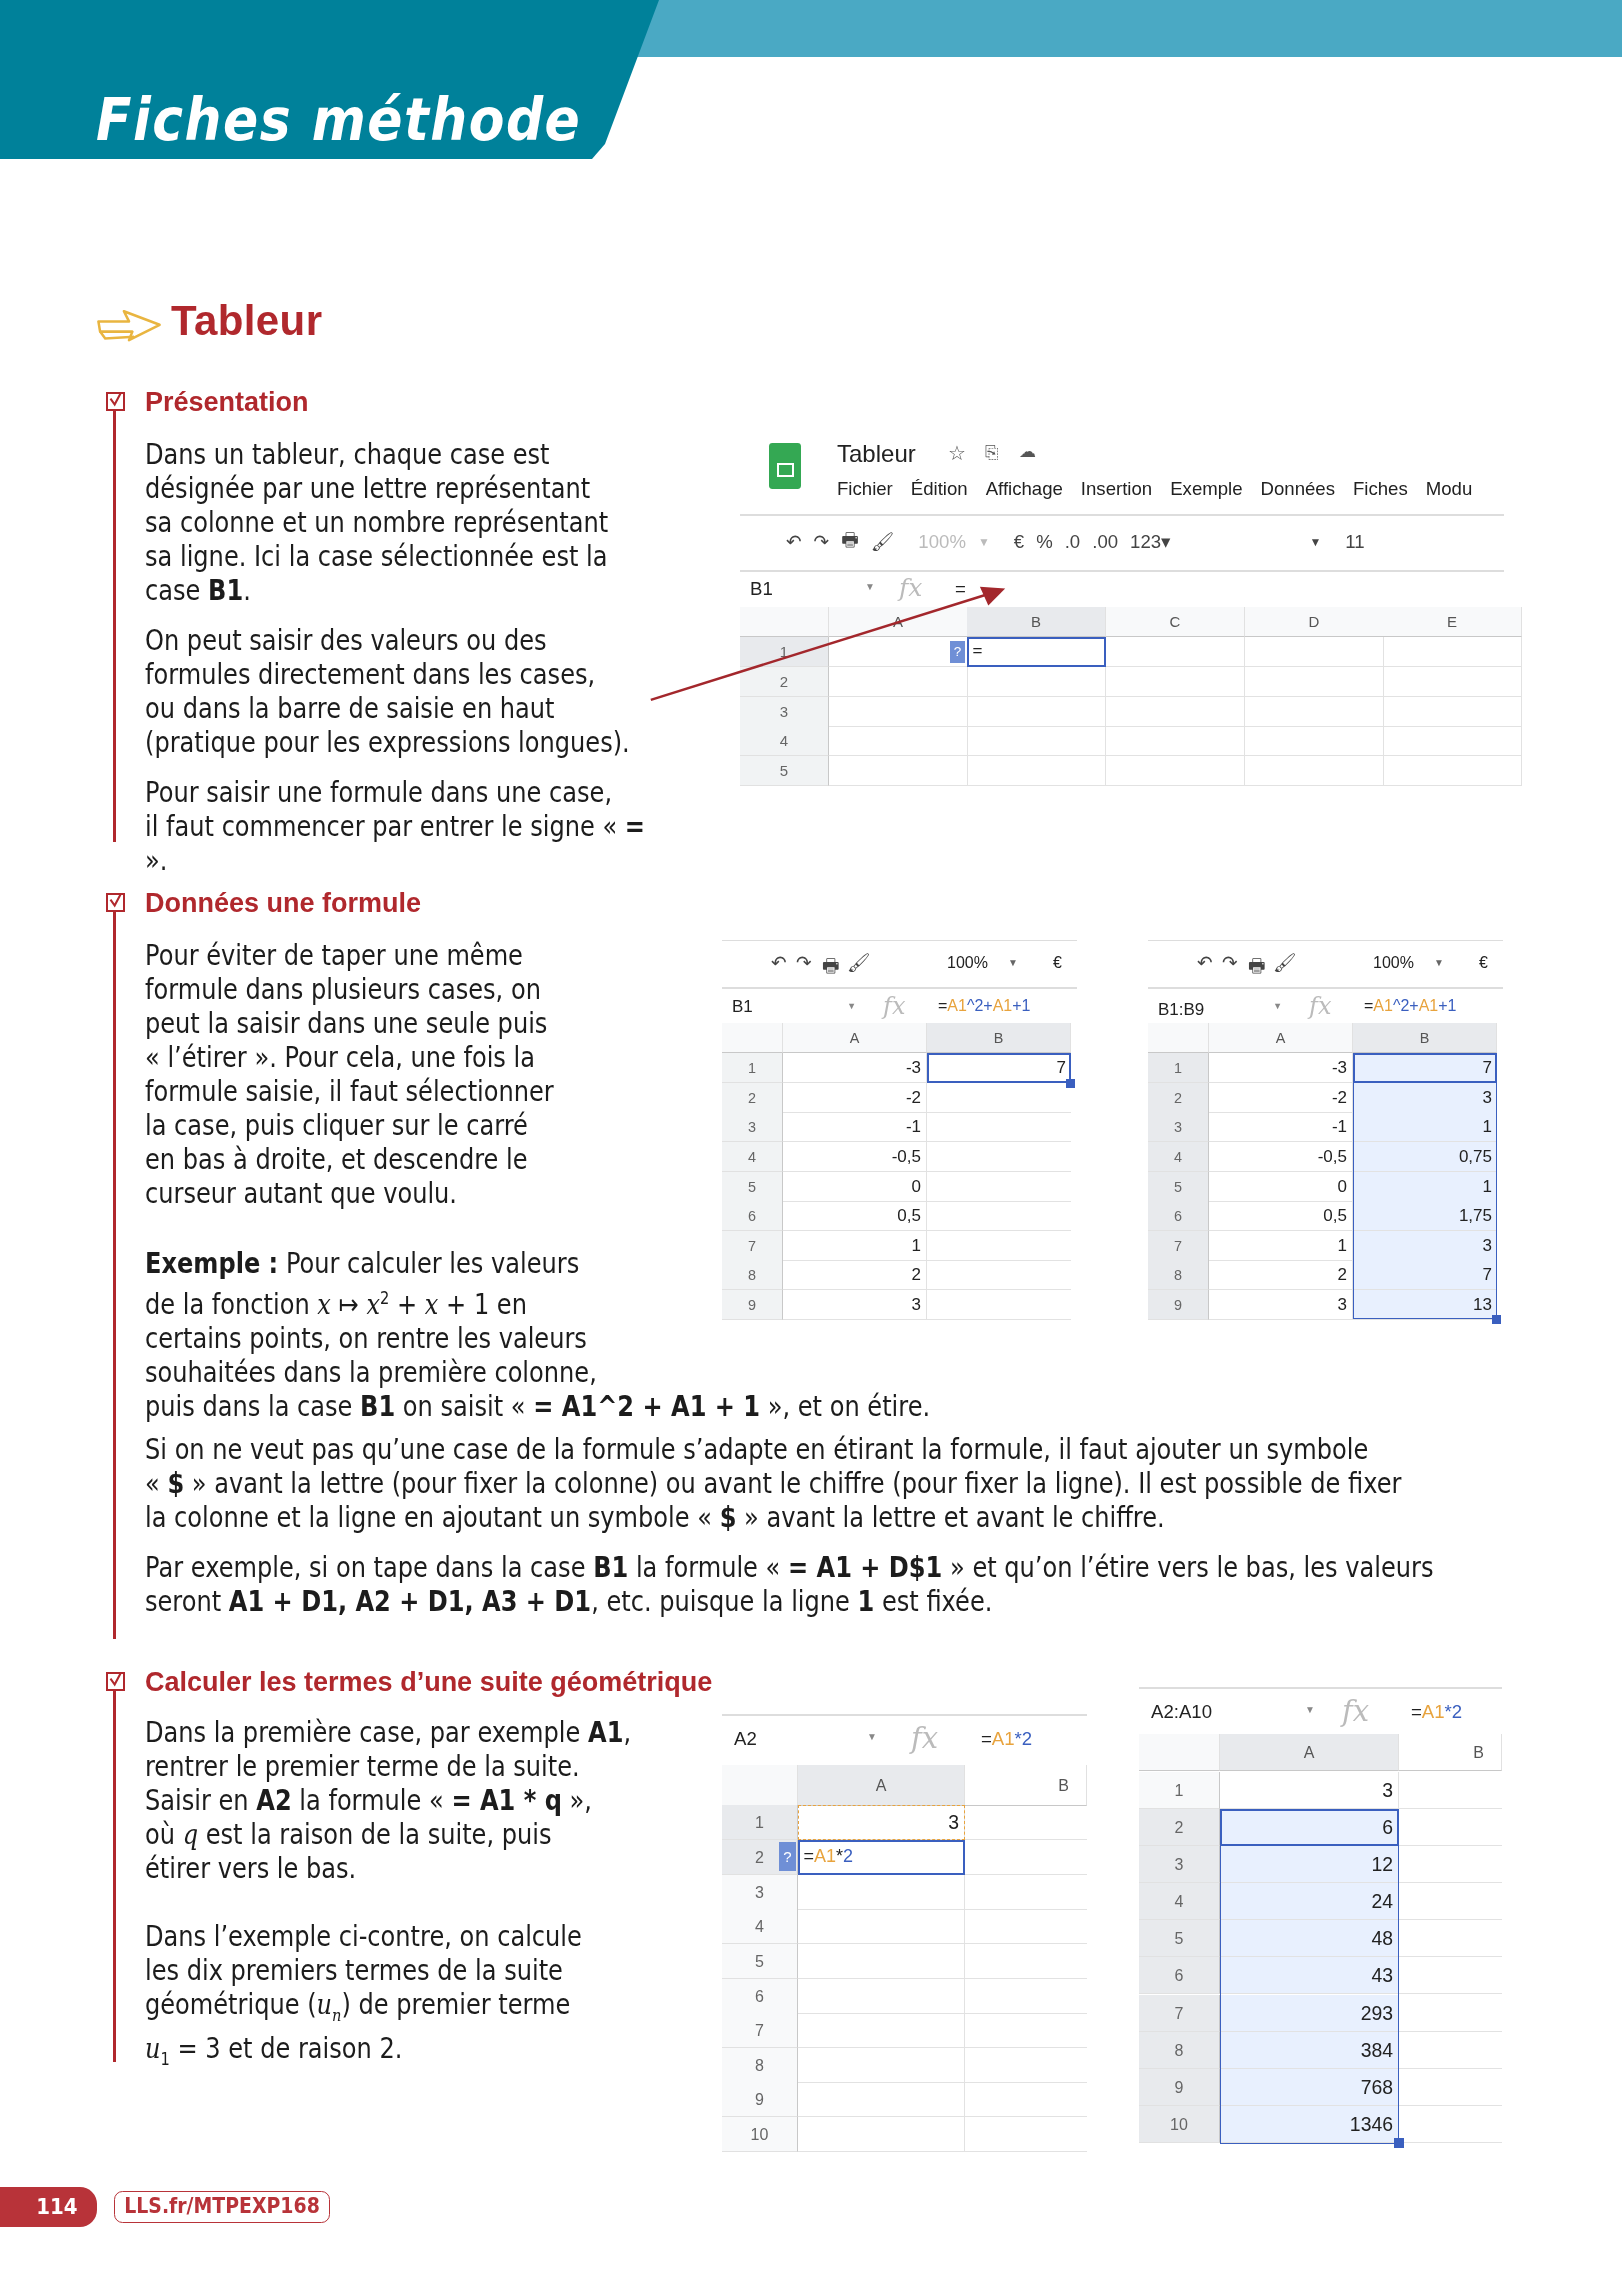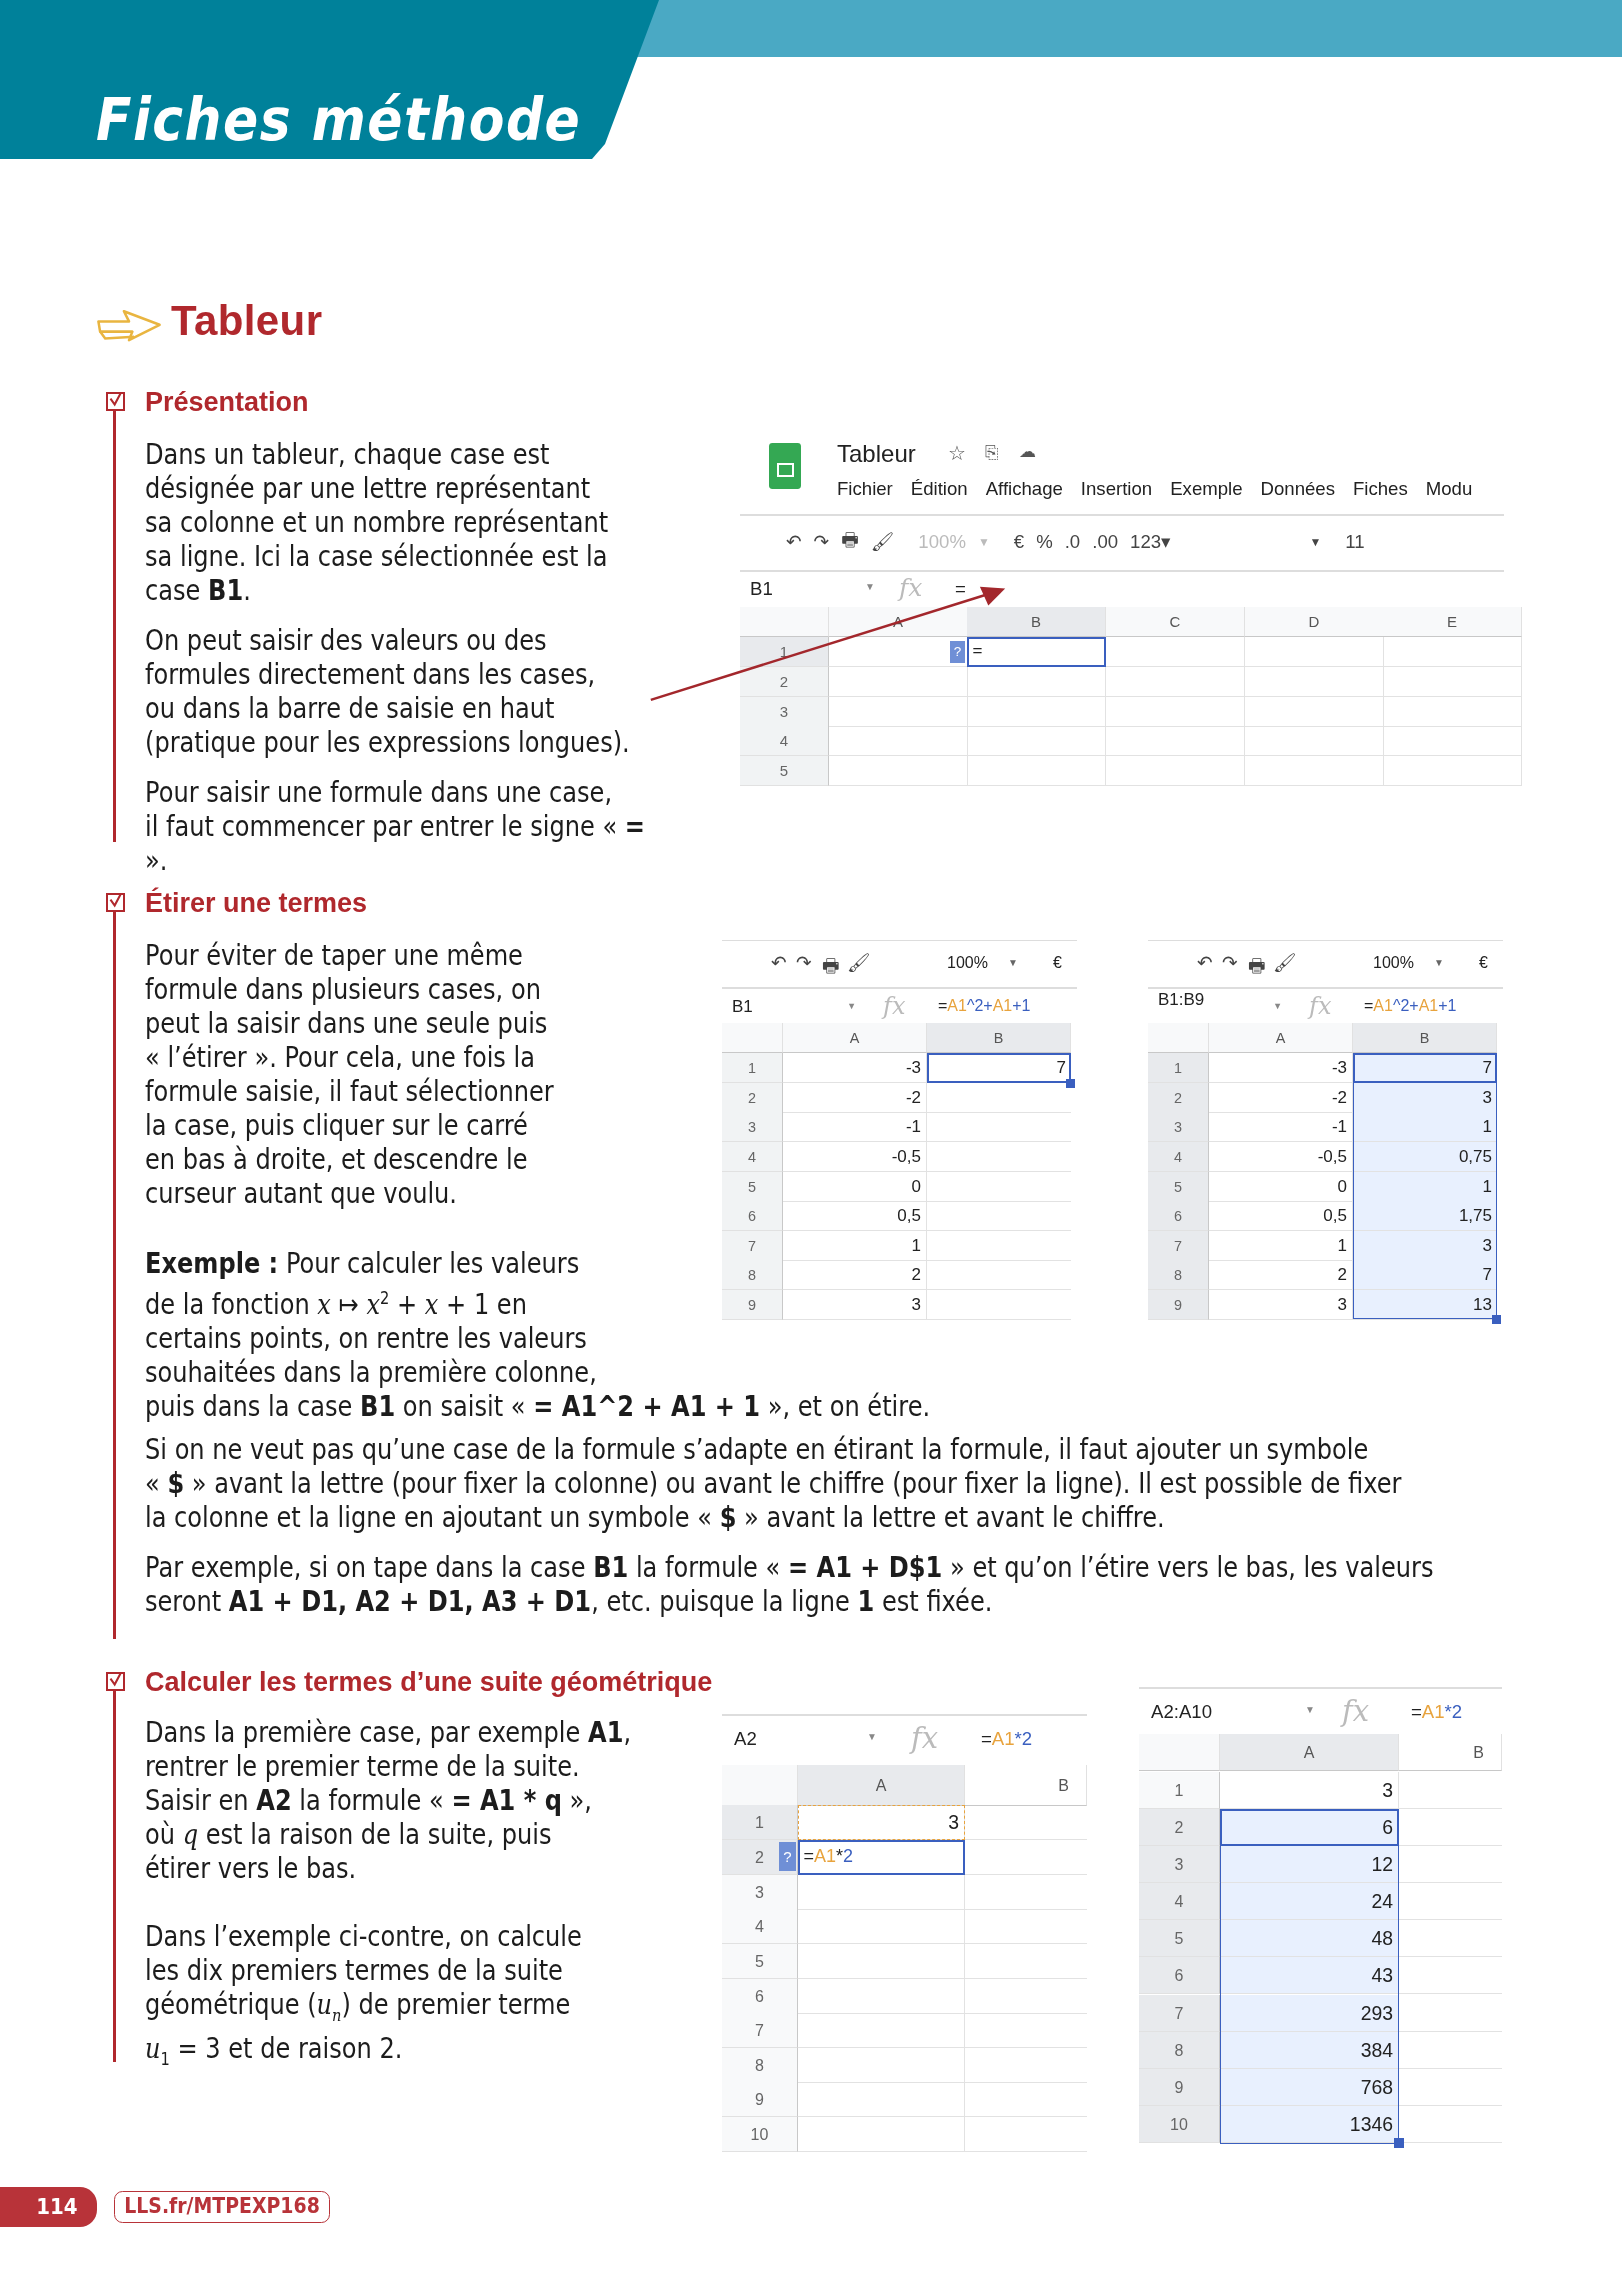--- a/index.html
+++ b/index.html
@@ -145,21 +145,21 @@
   <line x1="10" y1="148" x2="412" y2="22" stroke="#a3272c" stroke-width="3"></line>
   <polygon points="430,16 400,14 410,36" fill="#a3272c"></polygon>
 </svg>
 
 <div class="abs chk" style="left:106px;top:893px">
     <svg width="15" height="15" viewBox="0 0 18 18" style="position:absolute;left:0;top:-1.7px">
       <path d="M3 8 L8 15 L17 -2" fill="none" stroke="#b0282d" stroke-width="2.5"></path>
     </svg>
   </div>
 <div class="abs vline" style="left:113px;top:912px;height:727px"></div>
-<div class="abs h2" style="left:145px;top:888px">Étirer une termes</div>
+<div class="abs h2" style="left:145px;top:888px">Données une formule</div>
 <div class="abs txt" style="left:145px;top:939px;width:558px">
   <p>Pour éviter de taper une même<br>formule dans plusieurs cases, on<br>peut la saisir dans une seule puis<br>« l’étirer ». Pour cela, une fois la<br>formule saisie, il faut sélectionner<br>la case, puis cliquer sur le carré<br>en bas à droite, et descendre le<br>curseur autant que voulu.</p>
 </div>
 <div class="abs txt" style="left:145px;top:1247px;width:1014px">
   <p><b>Exemple :</b> Pour calculer les valeurs<br>de la fonction <span class="m">x</span> ↦ <span class="m">x</span><sup style="font-size:17px">2</sup> + <span class="m">x</span> + 1 en<br>certains points, on rentre les valeurs<br>souhaitées dans la première colonne,<br>puis dans la case <b>B1</b> on saisit « <b>= A1^2 + A1 + 1</b> », et on étire.</p>
 </div>
 <div class="abs txt" style="left:145px;top:1433px;width:1690px">
   <p>Si on ne veut pas qu’une case de la formule s’adapte en étirant la formule, il faut ajouter un symbole<br>« <b>$</b> » avant la lettre (pour fixer la colonne) ou avant le chiffre (pour fixer la ligne). Il est possible de fixer<br>la colonne et la ligne en ajoutant un symbole « <b>$</b> » avant la lettre et avant le chiffre.</p>
   <p>Par exemple, si on tape dans la case <b>B1</b> la formule « <b>= A1 + D$1</b> » et qu’on l’étire vers le bas, les valeurs<br>seront <b>A1 + D1, A2 + D1, A3 + D1</b>, etc. puisque la ligne <b>1</b> est fixée.</p>
 </div>
@@ -214,21 +214,21 @@
 <div class="abs sheet" id="sheet3" style="left:1148px;top:940px;width:355px;height:393px">
     <div class="cell " style="left:0;top:0;width:355px;height:3.4px;border-top:1.7px solid #ddd"></div>
     <div class="cell " style="left:49px;top:12px;font-size:18.6px;color:#444">↶</div>
     <div class="cell " style="left:74px;top:12px;font-size:18.6px;color:#444">↷</div>
     <div class="cell " style="left:100px;top:12px;font-size:18.6px;color:#444">🖶</div>
     <div class="cell " style="left:125px;top:12px;font-size:18.6px;color:#444">🖌</div>
     <div class="cell " style="left:225px;top:13.5px;font-size:16px">100%</div>
     <div class="cell " style="left:286px;top:17px;font-size:10px;color:#666">▼</div>
     <div class="cell " style="left:331px;top:13.5px;font-size:16px">€</div>
     <div class="cell " style="left:0;top:47px;width:355px;height:1.7px;background:#ddd"></div>
-    <div class="cell " style="left:10px;top:50px;font-size:17px">B1:B9</div>
+    <div class="cell " style="left:10px;top:60px;font-size:17px">B1:B9</div>
     <div class="cell " style="left:125px;top:61px;font-size:9.3px;color:#888">▼</div>
     <div class="cell fx" style="left:161px;top:52px;font-size:24px">fx</div>
     <div class="cell" style="left:216px;top:57px;font-size:16px"><span>=</span><span class="orange">A1</span><span class="blue">^2+</span><span class="orange">A1</span><span class="blue">+1</span></div>
     <div class="cell colh" style="left:0;top:83px;width:61px;height:30px"></div>
     <div class="cell colh" style="left:61px;top:83px;width:144px;height:30px;line-height:30px;font-size:14.4px">A</div>
     <div class="cell colh" style="left:205px;top:83px;width:144px;height:30px;line-height:30px;font-size:14.4px;background:#e8eaed">B</div>
     <div class="cell rowh" style="left:0;top:113px;width:61px;height:30px;line-height:30px;font-size:14.4px;background:#e8eaed">1</div>
     <div class="cell num" style="left:61px;top:113px;width:144px;height:30px;line-height:30px;font-size:17px;border-right:0.8px solid #e2e2e2;border-bottom:0.8px solid #e2e2e2">-3</div>
     <div class="cell num sel" style="left:205px;top:113px;width:144px;height:30px;line-height:30px;font-size:17px;border-bottom:0.8px solid #e2e2e2">7</div>
     <div class="cell rowh" style="left:0;top:143px;width:61px;height:30px;line-height:30px;font-size:14.4px;background:#e8eaed">2</div>

